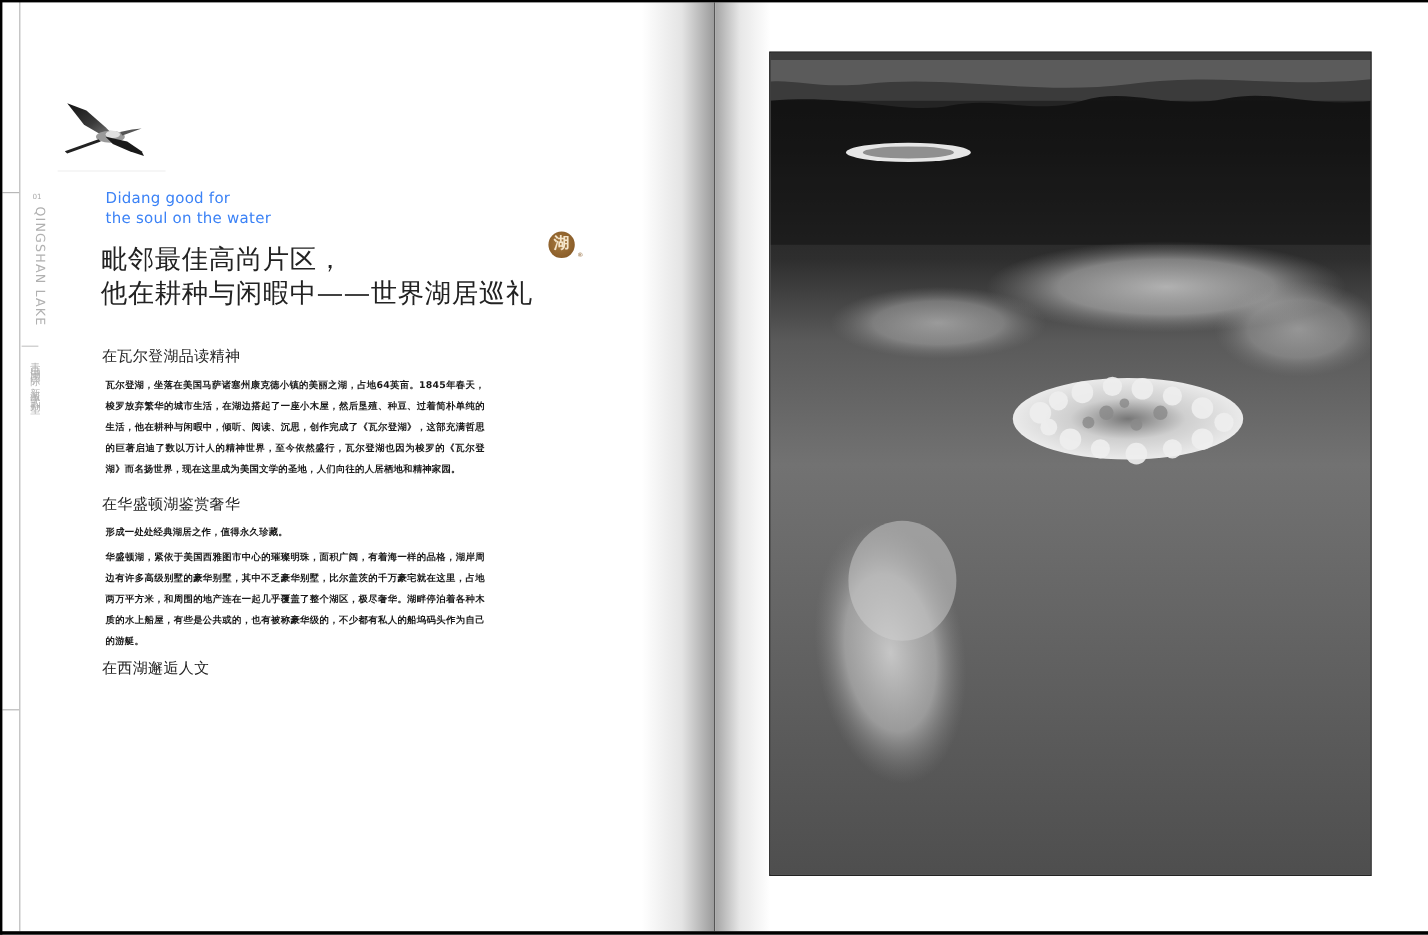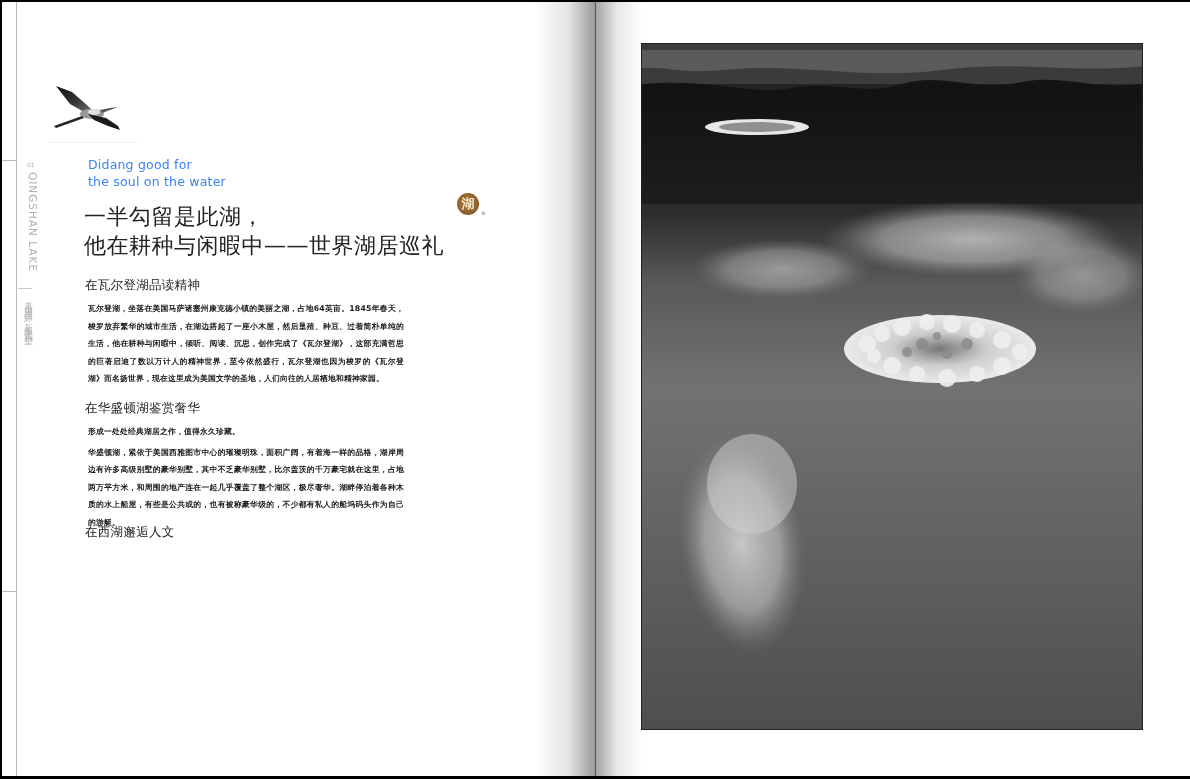--- a/index.html
+++ b/index.html
@@ -64,21 +64,21 @@
 
   .seal {
     position:absolute; left:457px; top:193px; width:22px; height:22px; border-radius:50%;
     background:radial-gradient(circle at 45% 45%, #a77a3e 0%, #8b5e2a 70%, #7a4f22 100%);
     color:#f5e6cc; font-size:13px; line-height:22px; text-align:center; font-weight:bold;
   }
   .seal-mark { position:absolute; left:481px; top:210px; font-size:5px; color:#8b5e2a; }
 
   .section { position:absolute; left:85px; width:322px; }
   .section h3 {
-    margin:4px 0 6px 0; font-family:"DejaVu Sans", sans-serif; font-weight:normal;
+    margin:16px 0 6px 0; font-family:"DejaVu Sans", sans-serif; font-weight:normal;
     font-size:12.5px; color:#222; letter-spacing:0.3px; white-space:nowrap;
   }
   .section p {
     margin:3px; font-family:"DejaVu Sans", sans-serif; font-size:7.8px; line-height:17.5px;
     color:#1a1a1a; text-align:justify; letter-spacing:0.2px; font-weight:bold;
   }
 
   
   .photo {
     position:absolute; left:641px; top:43px; width:502px; height:687px;
@@ -126,39 +126,39 @@
     </svg>
   </div>
   <div class="heron-underline"></div>
 
   <div class="subtitle">
     <div>Didang good for</div>
     <div>the soul on the water</div>
   </div>
 
   <div class="headline">
-    <div>一半勾留是此湖，</div>
+    <div>毗邻最佳高尚片区，</div>
     <div>他在耕种与闲暇中——世界湖居巡礼</div>
   </div>
 
   <div class="seal">湖</div>
   <div class="seal-mark">®</div>
 
   <div class="section" style="top:273px;">
     <h3>在瓦尔登湖品读精神</h3>
     <p>瓦尔登湖，坐落在美国马萨诸塞州康克德小镇的美丽之湖，占地64英亩。1845年春天，梭罗放弃繁华的城市生活，在湖边搭起了一座小木屋，然后垦殖、种豆、过着简朴单纯的生活，他在耕种与闲暇中，倾听、阅读、沉思，创作完成了《瓦尔登湖》，这部充满哲思的巨著启迪了数以万计人的精神世界，至今依然盛行，瓦尔登湖也因为梭罗的《瓦尔登湖》而名扬世界，现在这里成为美国文学的圣地，人们向往的人居栖地和精神家园。</p>
   </div>
 
   <div class="section" style="top:396px;">
     <h3>在华盛顿湖鉴赏奢华</h3>
     <p>形成一处处经典湖居之作，值得永久珍藏。</p>
     <p>华盛顿湖，紧依于美国西雅图市中心的璀璨明珠，面积广阔，有着海一样的品格，湖岸周边有许多高级别墅的豪华别墅，其中不乏豪华别墅，比尔盖茨的千万豪宅就在这里，占地两万平方米，和周围的地产连在一起几乎覆盖了整个湖区，极尽奢华。湖畔停泊着各种木质的水上船屋，有些是公共或的，也有被称豪华级的，不少都有私人的船坞码头作为自己的游艇。</p>
   </div>
 
-  <div class="section" style="top:520px;">
+  <div class="section" style="top:533px;">
     <h3>在西湖邂逅人文</h3>
   </div>
 
 
   <div class="gutter-shade-left"></div>
   <div class="gutter-line"></div>
   <div class="gutter-shade-right"></div>
 
   <div class="photo" title="Black and white photograph of a calm lake with floating lily pad clusters and reflections of trees and clouds">
     <svg width="502" height="687" viewBox="0 0 502 687">

